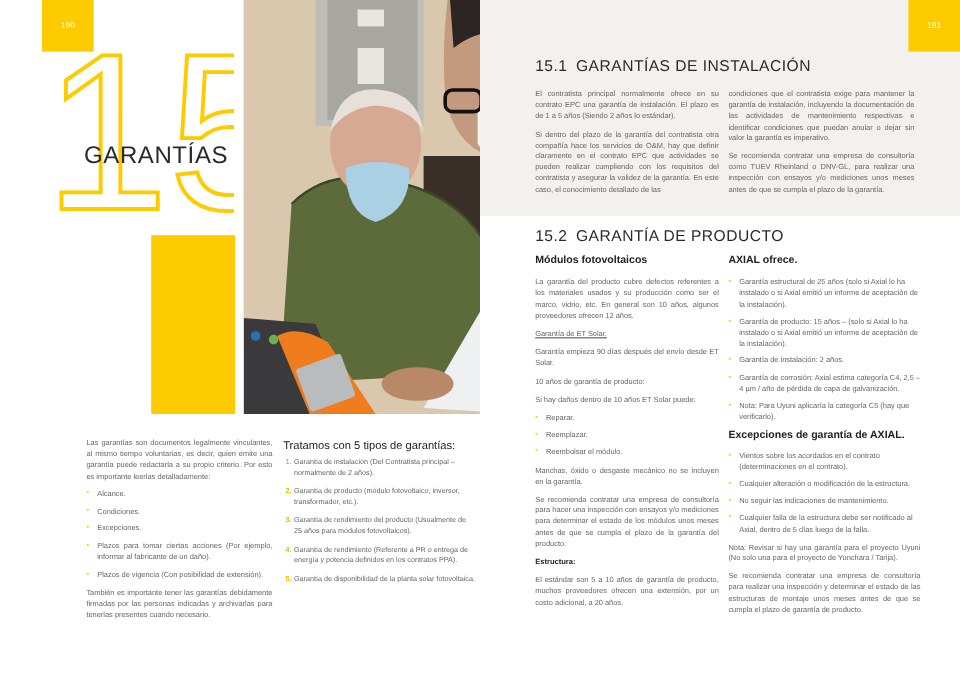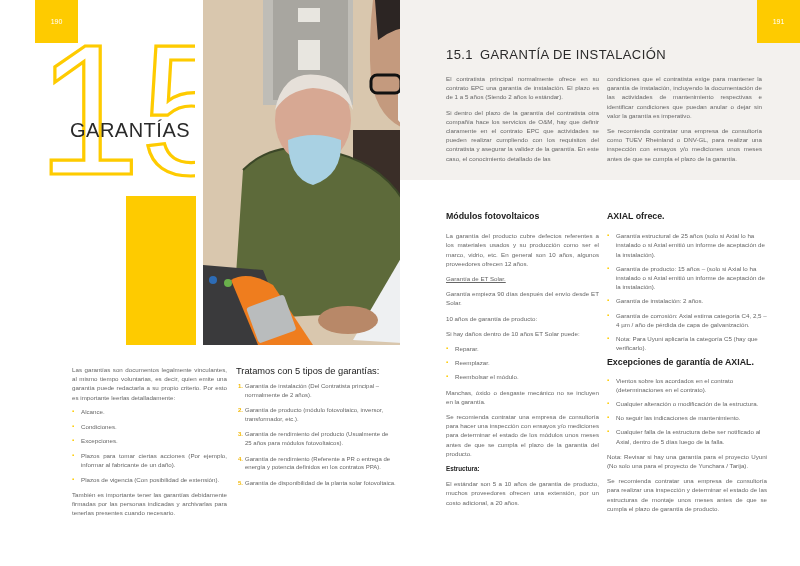--- a/index.html
+++ b/index.html
@@ -119,32 +119,35 @@
   </div>
 </div>
 
 <div class="page-right">
   <div class="right-top-bg"></div>
   <div class="page-num right">
       <span>191</span>
     </div>
 
   <div class="sec-title" style="left:46px; top:47px;">
-    <span class="num">15.1</span><span>GARANTÍA DE INSTALACIÓN</span>
+    <span class="num">15.1</span><span>GARANTÍAS DE INSTALACIÓN</span>
   </div>
 
   <div class="col" style="left:46px; top:74px; width:153px;">
     <p>El contratista principal normalmente ofrece en su contrato EPC una garantía de instalación. El plazo es de 1 a 5 años (Siendo 2 años lo estándar).</p>
     <p>Si dentro del plazo de la garantía del contratista otra compañía hace los servicios de O&amp;M, hay que definir claramente en el contrato EPC que actividades se pueden realizar cumpliendo con los requisitos del contratista y asegurar la validez de la garantía. En este caso, el conocimiento detallado de las</p>
   </div>
   <div class="col" style="left:207px; top:74px; width:155px;">
     <p>condiciones que el contratista exige para mantener la garantía de instalación, incluyendo la documentación de las actividades de mantenimiento respectivas e identificar condiciones que puedan anular o dejar sin valor la garantía es imperativo.</p>
     <p>Se recomienda contratar una empresa de consultoría como TUEV Rheinland o DNV-GL, para realizar una inspección con ensayos y/o mediciones unos meses antes de que se cumpla el plazo de la garantía.</p>
   </div>
 
+  <div class="sec-title" style="left:46px; top:189px;">
+    <span class="num">15.2</span><span>GARANTÍA DE PRODUCTO</span>
+  </div>
 
   <div class="col" style="left:207px; top:212px; width:160px;">
     <h4>AXIAL ofrece.</h4>
     <ul>
       <li>Garantía estructural de 25 años (solo si Axial lo ha instalado o si Axial emitió un informe de aceptación de la instalación).</li>
       <li>Garantía de producto: 15 años – (solo si Axial lo ha instalado o si Axial emitió un informe de aceptación de la instalación).</li>
       <li>Garantía de instalación: 2 años.</li>
       <li>Garantía de corrosión: Axial estima categoría C4, 2,5 – 4 µm / año de pérdida de capa de galvanización.</li>
       <li>Nota: Para Uyuni aplicaría la categoría C5 (hay que verificarlo).</li>
     </ul>

